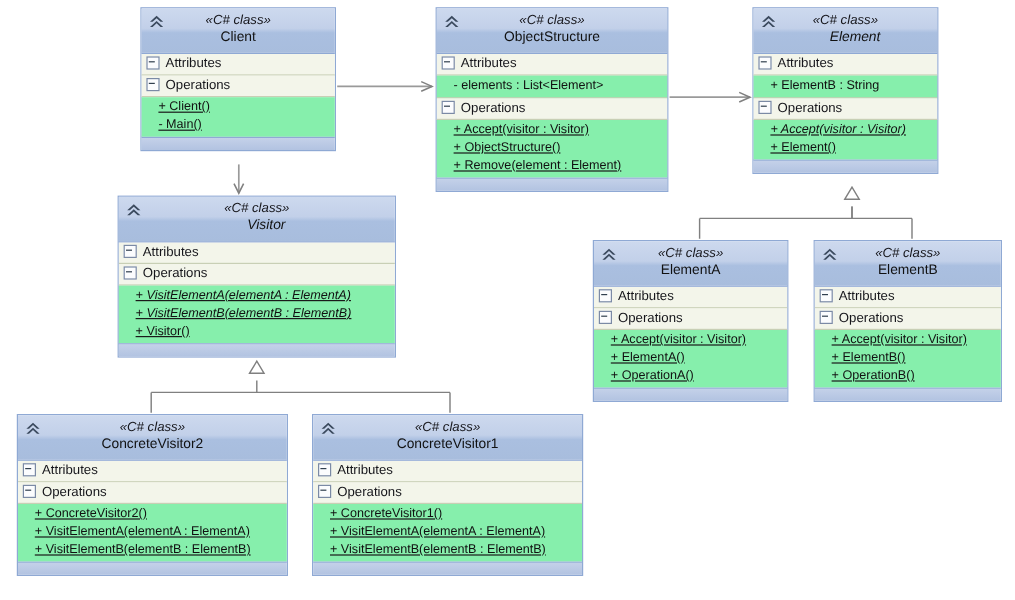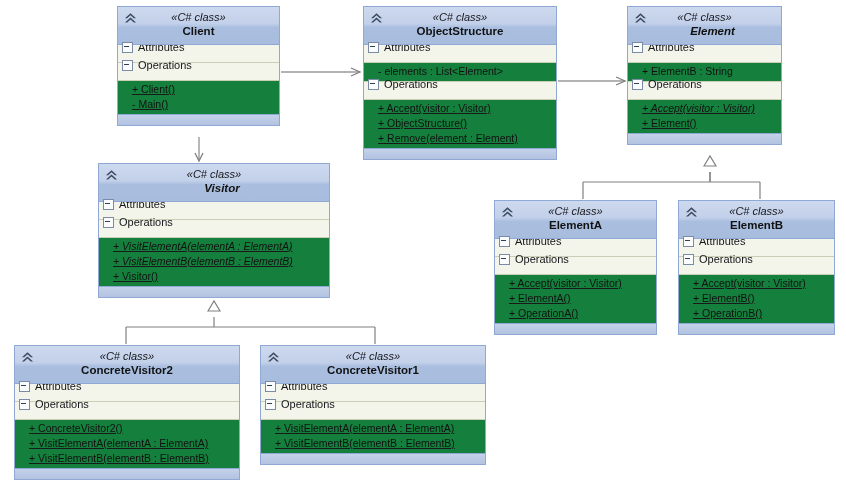--- a/index.html
+++ b/index.html
@@ -23,44 +23,44 @@
     position:relative;
     background:linear-gradient(to bottom,#cdd9ee 0%,#c2d0e9 45%,#aabfe0 55%,#a8bddd 100%);
     border-bottom:1px solid #8fa9d4;
     padding:3px 0 5px 0;
     text-align:center;
   }
   .stereotype{
     display:block;font-size:11px;color:#15151a;line-height:14px;font-style:italic;
   }
   .cls-name{
-    display:block;font-size:11.5px;font-weight:bold;color:#111;line-height:15px;
+    display:block;font-size:11.5px;font-weight:normal;color:#111;line-height:15px;
   }
   .cls-name.abstract{font-style:italic;padding-left:16px;}
   .chev{
     position:absolute;left:5px;top:4px;width:15px;height:15px;
   }
   .section-head{
-    display:flex;align-items:center;
+    display:flex;align-items:flex-start;
     background:#f3f5ea;
     border-bottom:1px solid #c8cfb5;
     padding:2px 3px 15px 4px;
     height:16px;
     box-sizing:border-box;
   }
   .section-head .plusbox{
     width:9px;height:9px;border:1px solid #7b8aa5;background:#fbfcfe;
     position:relative;margin-right:5px;flex:0 0 auto;
   }
   .section-head .plusbox:before{
     content:"";position:absolute;left:1px;top:3px;width:5px;height:1px;background:#31404f;
   }
   .section-head .sec-label{font-size:11px;color:#15151a;line-height:12px;}
   .member-list{
-    background:#15803d;padding:1px 0 2px 0;
+    background:#86efac;padding:1px 0 2px 0;
     border-bottom:1px solid #c8cfb5;
   }
   .member-list.last{border-bottom:none;text-decoration:underline;}
   .member{
     font-size:10.5px;line-height:15px;color:#111;padding-left:14px;white-space:nowrap;
   }
   .member.italic{font-style:italic;}
   .uml-footer{
     height:10px;
     background:linear-gradient(to bottom,#c4d1e9 0%,#b2c3e1 100%);
@@ -290,18 +290,19 @@
       </div>
       <div class="section-head">
         <span class="plusbox"></span>
         <span class="sec-label">Attributes</span>
       </div>
       <div class="section-head">
         <span class="plusbox"></span>
         <span class="sec-label">Operations</span>
       </div>
       <div class="member-list last">
+        <div class="member">+ ConcreteVisitor1()</div>
         <div class="member">+ VisitElementA(elementA : ElementA)</div>
         <div class="member">+ VisitElementB(elementB : ElementB)</div>
       </div>
       <div class="uml-footer"></div>
     </div>
   </div>
 
 </body></html>

